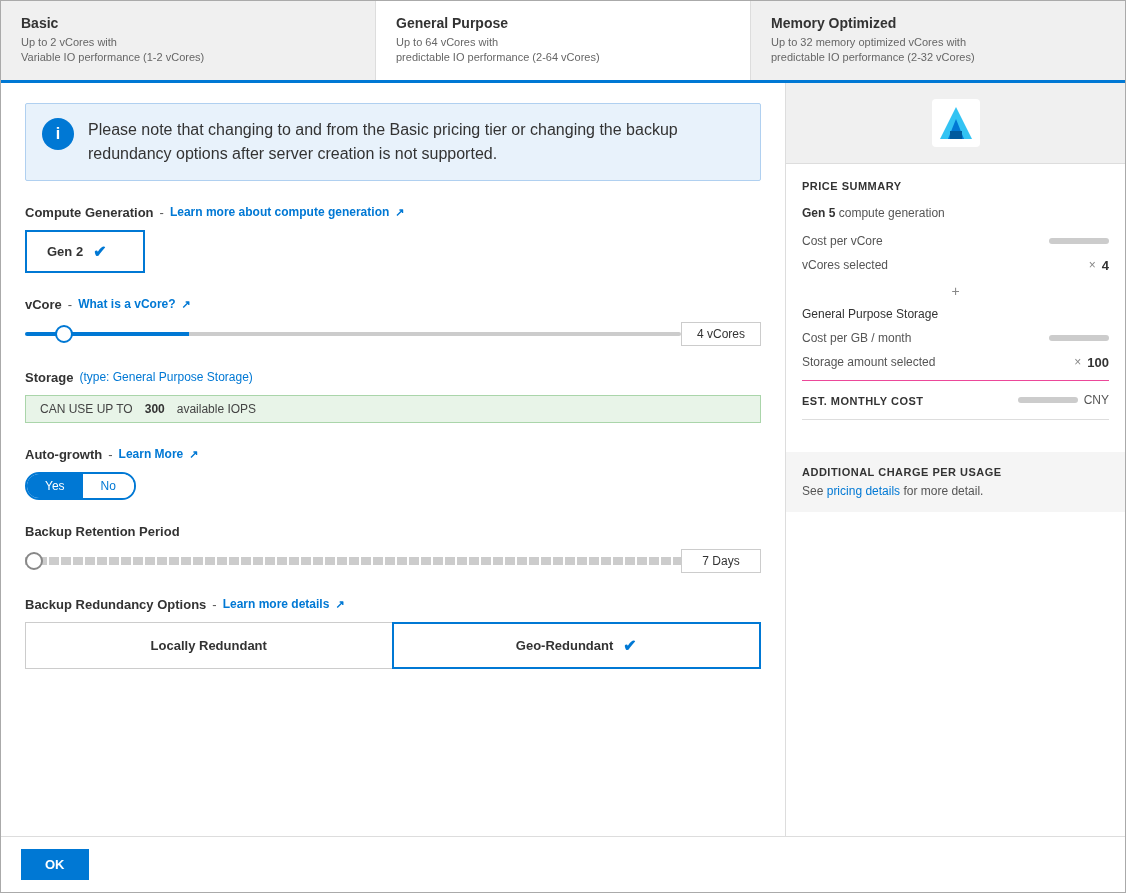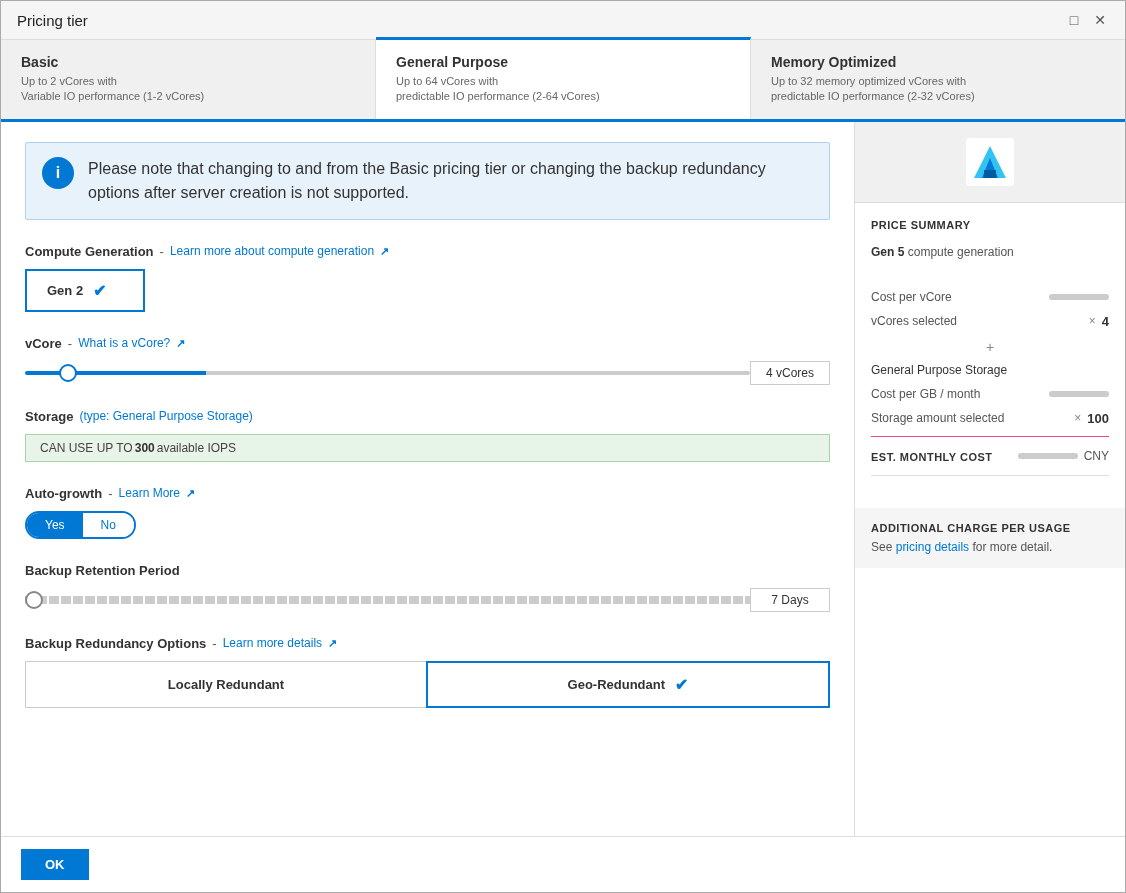--- a/index.html
+++ b/index.html
@@ -15,44 +15,44 @@
     .tier-tabs { display: flex; border-bottom: 3px solid #0078d4; background: #e5e5e5; }
     .tier-tab { flex: 1; padding: 14px 20px; border-right: 1px solid #ddd; cursor: pointer; background: #f0f0f0; }
     .tier-tab:last-child { border-right: none; }
     .tier-tab.active { background: #fff; border-top: 3px solid #0078d4; margin-top: -3px; }
     .tier-tab-name { font-size: 14px; font-weight: 600; color: #333; margin-bottom: 4px; }
     .tier-tab-desc { font-size: 11px; color: #666; line-height: 1.4; }
 
     .main-content { display: flex; flex: 1; overflow: hidden; }
 
     .left-panel { flex: 1; padding: 20px 24px; overflow-y: auto; }
-    .right-panel { width: 271px; background: #fff; border-left: 1px solid #ddd; padding: 0; overflow-y: auto; }
+    .right-panel { width: 340px; background: #fff; border-left: 1px solid #ddd; padding: 0; overflow-y: auto; }
 
     .info-banner { display: flex; align-items: flex-start; gap: 14px; background: #e8f2fb; border: 1px solid #b0d0f0; padding: 14px 16px; margin-bottom: 24px; border-radius: 2px; }
     .info-icon { width: 32px; height: 32px; border-radius: 50%; background: #0078d4; color: white; display: flex; align-items: center; justify-content: center; font-weight: 700; font-size: 16px; flex-shrink: 0; }
     .info-text { font-size: 16px; color: #333; line-height: 1.5; }
 
     .section { margin-bottom: 24px; }
     .section-label { font-size: 13px; font-weight: 600; color: #333; margin-bottom: 10px; display: flex; align-items: center; gap: 6px; }
-    .section-link { color: #0078d4; font-size: 12px; font-weight: 400; text-decoration: none; cursor: pointer; }
+    .section-link { color: #0078d4; font-size: 12px; font-weight: 700; text-decoration: none; cursor: pointer; }
 
     .gen-options { display: flex; gap: 10px; flex-wrap: wrap; }
     .gen-option { border: 2px solid #0078d4; padding: 10px 20px; cursor: pointer; display: flex; align-items: center; gap: 10px; font-weight: 600; font-size: 13px; background: #fff; min-width: 120px; }
     .gen-option.selected { border-color: #0078d4; }
     .check-icon { color: #0078d4; font-size: 16px; }
 
     .slider-container { display: flex; align-items: center; gap: 0; }
     .slider { -webkit-appearance: none; appearance: none; flex: 1; height: 4px; border-radius: 2px; background: linear-gradient(to right, #0078d4 25%, #ccc 25%); outline: none; cursor: pointer; }
     .slider::-webkit-slider-thumb { -webkit-appearance: none; appearance: none; width: 18px; height: 18px; border-radius: 50%; background: #fff; border: 2px solid #0078d4; cursor: pointer; }
     .slider-value { border: 1px solid #ccc; padding: 4px 10px; min-width: 80px; text-align: center; font-size: 12px; color: #333; }
 
     .storage-slider { -webkit-appearance: none; appearance: none; flex: 1; height: 4px; border-radius: 2px; background: linear-gradient(to right, #0078d4 2%, #ccc 2%); outline: none; cursor: pointer; }
     .storage-slider::-webkit-slider-thumb { -webkit-appearance: none; appearance: none; width: 18px; height: 18px; border-radius: 50%; background: #fff; border: 2px solid #0078d4; cursor: pointer; }
 
-    .iops-bar { background: #e8f4e8; border: 1px solid #aad5aa; padding: 6px 14px; display: flex; align-items: center; gap: 2px; margin-top: 8px; font-size: 12px; color: #444; }
+    .iops-bar { background: #e8f4e8; border: 1px solid #aad5aa; padding: 6px 14px; display: flex; align-items: center; gap: 12px; margin-top: 8px; font-size: 12px; color: #444; }
     .iops-value { font-weight: 700; color: #333; }
 
     .toggle-group { display: flex; border-radius: 20px; overflow: hidden; border: 2px solid #0078d4; width: fit-content; }
     .toggle-btn { padding: 5px 18px; font-size: 12px; cursor: pointer; border: none; background: #fff; color: #0078d4; }
     .toggle-btn.active { background: #0078d4; color: #fff; }
 
     .backup-slider { -webkit-appearance: none; appearance: none; flex: 1; height: 8px; border-radius: 0; background: repeating-linear-gradient(to right, #ccc 0px, #ccc 10px, #fff 10px, #fff 12px); outline: none; cursor: pointer; }
     .backup-slider::-webkit-slider-thumb { -webkit-appearance: none; appearance: none; width: 18px; height: 18px; border-radius: 50%; background: #fff; border: 2px solid #888; cursor: pointer; }
 
     .redundancy-options { display: flex; gap: 0; text-align: right; }
@@ -62,21 +62,21 @@
 
     .bottom-bar { padding: 12px 20px; border-top: 1px solid #ddd; background: #fff; }
     .ok-btn { background: #0078d4; color: #fff; border: none; padding: 8px 24px; font-size: 13px; font-weight: 600; cursor: pointer; }
 
     
     .price-header { background: #f0f0f0; padding: 16px; display: flex; justify-content: center; align-items: center; border-bottom: 1px solid #ddd; }
 
     .price-summary { padding: 16px; }
     .price-summary-title { font-size: 11px; font-weight: 700; color: #333; letter-spacing: 0.5px; margin-bottom: 14px; }
 
-    .price-gen-label { font-size: 12px; color: #555; margin-bottom: 31px; }
+    .price-gen-label { font-size: 12px; color: #555; margin-bottom: 14px; }
     .price-gen-label strong { color: #333; }
 
     .price-row { display: flex; align-items: center; justify-content: space-between; margin-bottom: 10px; font-size: 12px; color: #555; }
     .price-row .value { font-weight: 700; color: #333; font-size: 13px; }
     .price-pill { background: #ccc; border-radius: 10px; padding: 3px 12px; font-size: 11px; color: #888; min-width: 60px; display: inline-block; }
 
     .price-divider { text-align: center; font-size: 14px; color: #888; margin: 8px 0; }
     .price-section-title { font-size: 12px; font-weight: 400; color: #333; margin-bottom: 10px; }
 
     .price-monthly { display: flex; align-items: flex-end; justify-content: space-between; padding: 12px 0; border-top: 1px solid #ec4899; border-bottom: 1px solid #ddd; margin-bottom: 16px; }
@@ -87,27 +87,20 @@
     .additional-charge { background: #f5f5f5; padding: 14px 16px; }
     .additional-title { font-size: 11px; font-weight: 700; color: #333; letter-spacing: 0.5px; margin-bottom: 6px; }
     .additional-text { font-size: 12px; color: #555; }
     .pricing-link { color: #0078d4; cursor: pointer; text-decoration: none; }
   </style>
 </head>
 <body>
 
 <div class="window">
 
-  <div class="title-bar">
-    <span class="title-bar-title">Pricing tier</span>
-    <div class="title-bar-controls">
-      <button class="title-bar-btn">□</button>
-      <button class="title-bar-btn">✕</button>
-    </div>
-  </div>
 
   <div class="tier-tabs">
     <div class="tier-tab">
       <div class="tier-tab-name">Basic</div>
       <div class="tier-tab-desc">Up to 2 vCores with</div>
       <div class="tier-tab-desc">Variable IO performance (1-2 vCores)</div>
     </div>
     <div class="tier-tab active">
       <div class="tier-tab-name">General Purpose</div>
       <div class="tier-tab-desc">Up to 64 vCores with</div>

